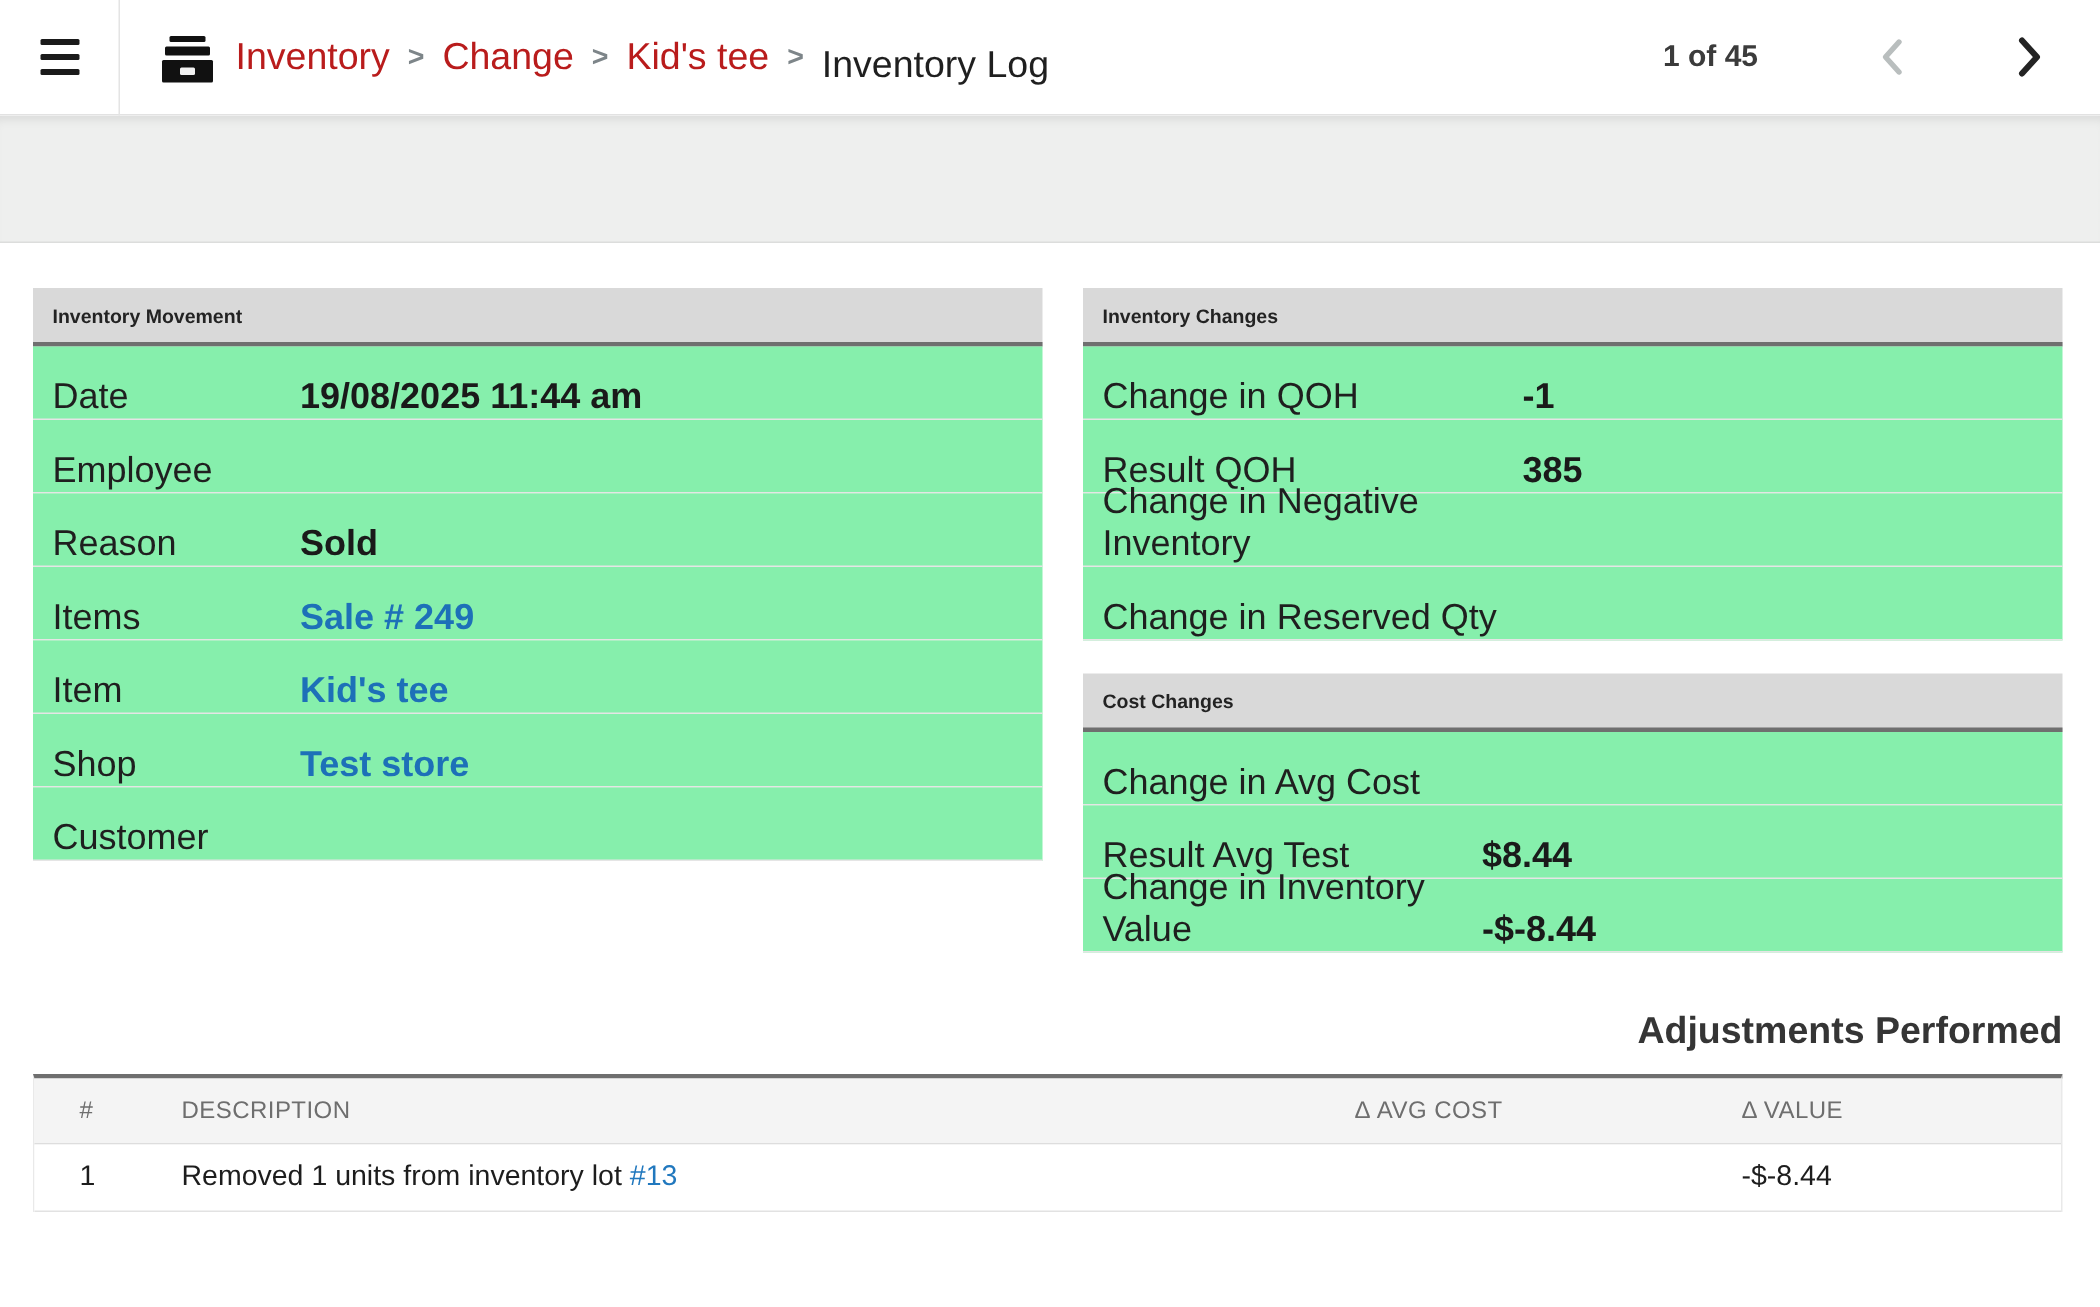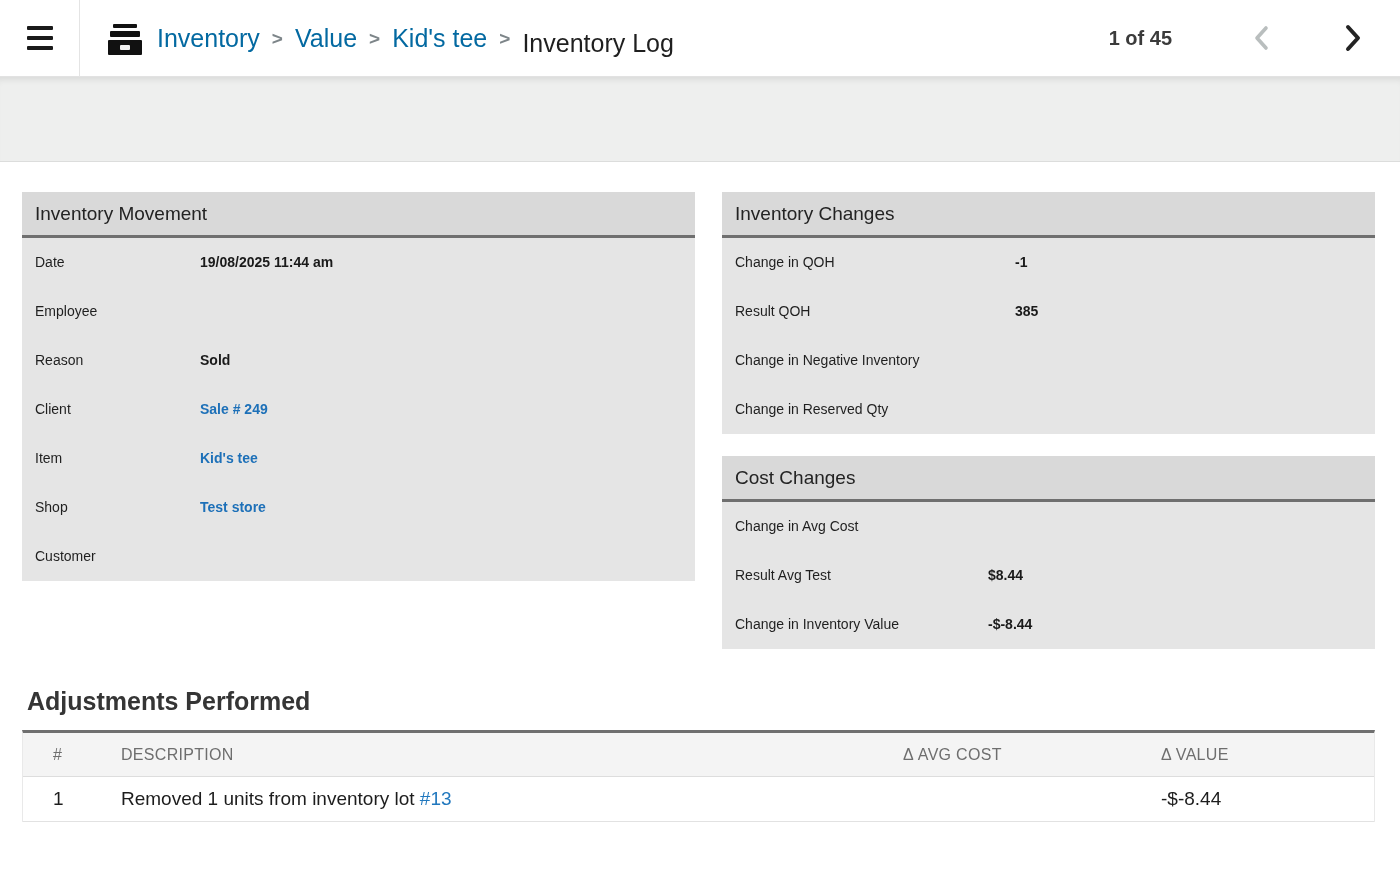--- a/index.html
+++ b/index.html
@@ -14,54 +14,54 @@
     border-right: 1px solid #e4e4e4; cursor: pointer; }
   .menu-btn .bar { width: 26px; height: 4px; background: #1a1a1a; border-radius: 1px; }
 
   .drawer-icon { margin-left: 28px; width: 34px; height: 34px; position: relative; flex: none; }
   .drawer-icon .l1 { position: absolute; left: 5px; right: 5px; top: 3px; height: 4px; background: #111; border-radius: 1px; }
   .drawer-icon .l2 { position: absolute; left: 2px; right: 2px; top: 10px; height: 6px; background: #111; border-radius: 1px; }
   .drawer-icon .box { position: absolute; left: 0; right: 0; top: 19px; height: 15px; background: #111; border-radius: 1px; }
   .drawer-icon .slot { position: absolute; left: 12px; top: 24px; width: 10px; height: 5px; background: #f2f2f2; border-radius: 1px; }
 
   .breadcrumb { display: flex; align-items: center; margin-left: 15px; font-size: 25px; gap: 12px; white-space: nowrap; }
-  .crumb { color: #0369a1; cursor: pointer; }
+  .crumb { color: #b91c1c; cursor: pointer; }
   .crumb.current { color: #1f1f1f; cursor: default; margin-top: 10px; }
   .bc-sep { color: #7d8589; font-size: 19px; font-weight: 700; transform: translateY(1px); }
 
   .pager { margin-left: auto; display: flex; align-items: center; margin-right: 30px; gap: 47px; }
   .pager-label { font-size: 20px; font-weight: 700; color: #3b3b3b; margin-right: 26px; }
   .pager-btn { background: none; border: none; padding: 0 6px; cursor: pointer; display: flex; align-items: center; }
   .pager-btn svg { display: block; }
 
   
   .gray-band { height: 85px; background: #eeefee; border-bottom: 1px solid #dcdddc;
     box-shadow: inset 0 7px 7px -5px rgba(0,0,0,0.10); }
 
   
   .main { padding: 30px 25px 0 22px; }
   .columns { display: flex; gap: 27px; align-items: flex-start; }
   .col-left { width: 673px; flex: none; }
   .col-right { flex: 1; }
 
   .panel-header { background: #d9d9d9; border-bottom: 3px solid #6f6f6f;
-    padding: 11px 13px 10px 13px; font-size: 19px; font-weight: 400; color: #232323; }
-  .kv-row { display: flex; align-items: center; height: 49px; background: #e5e5e5;
-    border-bottom: 1px solid #e5e5e5; padding: 0 13px; font-size: 14px; }
+    padding: 11px 13px 10px 13px; font-size: 13px; font-weight: 700; color: #232323; }
+  .kv-row { display: flex; align-items: flex-end; height: 49px; background: #86efac;
+    border-bottom: 1px solid #e5e5e5; padding: 0 13px; font-size: 24px; }
   .kv-label { color: #1f1f1f; flex: none; }
   .kv-value { font-weight: 700; color: #1a1a1a; }
   .col-left .kv-label { width: 165px; }
   .panel-invchanges .kv-label { width: 280px; }
   .panel-costchanges .kv-label { width: 253px; }
   .panel-costchanges { margin-top: 22px; }
   a.link { color: #1d70b8; text-decoration: none; font-weight: 700; cursor: pointer; }
   a.link-inline { color: #2178be; text-decoration: none; font-weight: 400; cursor: pointer; }
 
   
-  .adjustments-heading { margin: 38px 0 14px 5px; font-size: 25px; font-weight: 700; color: #353535; }
+  .adjustments-heading { margin: 38px 0 14px 5px; font-size: 25px; font-weight: 700; color: #353535; text-align: right; }
   .adj-table { border-top: 3px solid #6f6f6f; border-left: 1px solid #e9e9e9;
     border-right: 1px solid #e9e9e9; }
   .adj-row { display: grid; grid-template-columns: 75px 1fr 258px 213px; align-items: center; }
   .adj-head { background: #f4f4f4; border-bottom: 1px solid #dddddd; height: 44px;
     color: #6e6e6e; font-size: 16px; letter-spacing: 0.3px; }
   .adj-data { background: #ffffff; border-bottom: 1px solid #e2e2e2; height: 45px;
     font-size: 19px; color: #1d1d1d; }
   .adj-cell-num { padding-left: 30px; }
   .adj-cell-desc { padding-left: 23px; }
 </style>
@@ -78,21 +78,21 @@
   <span class="drawer-icon">
     <span class="l1"></span>
       <span class="l2"></span>
       <span class="box"></span>
       <span class="slot"></span>
   </span>
 
   <nav class="breadcrumb">
     <span class="crumb">Inventory</span>
     <span class="bc-sep">&gt;</span>
-    <span class="crumb">Value</span>
+    <span class="crumb">Change</span>
     <span class="bc-sep">&gt;</span>
     <span class="crumb">Kid's tee</span>
     <span class="bc-sep">&gt;</span>
     <span class="crumb current">Inventory Log</span>
   </nav>
 
   <div class="pager">
     <span class="pager-label">1 of 45</span>
     <button class="pager-btn">
       <svg width="22" height="30" viewBox="0 0 22 30">
@@ -120,21 +120,21 @@
       </div>
       <div class="kv-row">
         <span class="kv-label">Employee</span>
         <span class="kv-value"></span>
       </div>
       <div class="kv-row">
         <span class="kv-label">Reason</span>
         <span class="kv-value">Sold</span>
       </div>
       <div class="kv-row">
-        <span class="kv-label">Client</span>
+        <span class="kv-label">Items</span>
         <a class="link">Sale # 249</a>
       </div>
       <div class="kv-row">
         <span class="kv-label">Item</span>
         <a class="link">Kid's tee</a>
       </div>
       <div class="kv-row">
         <span class="kv-label">Shop</span>
         <a class="link">Test store</a>
       </div>

